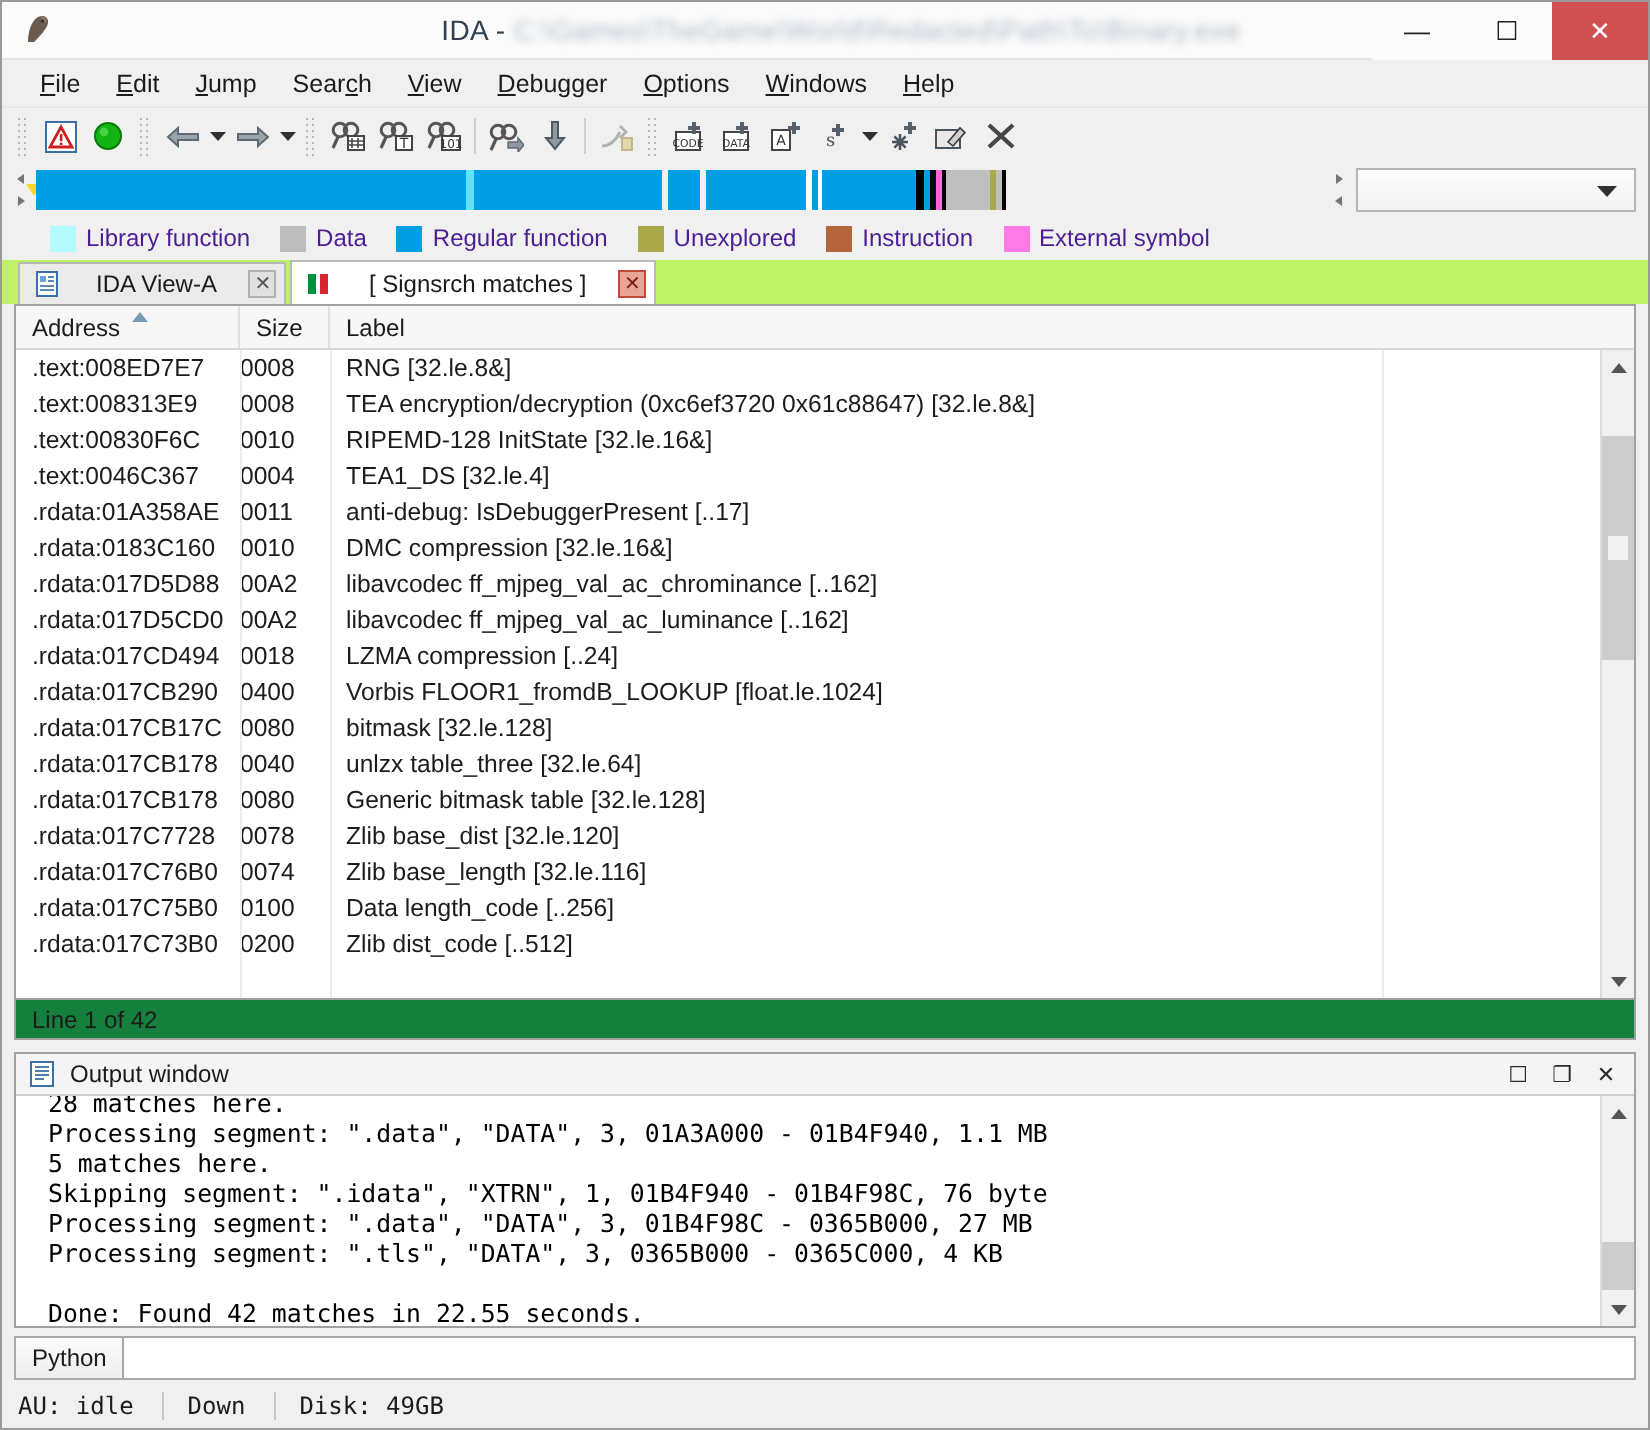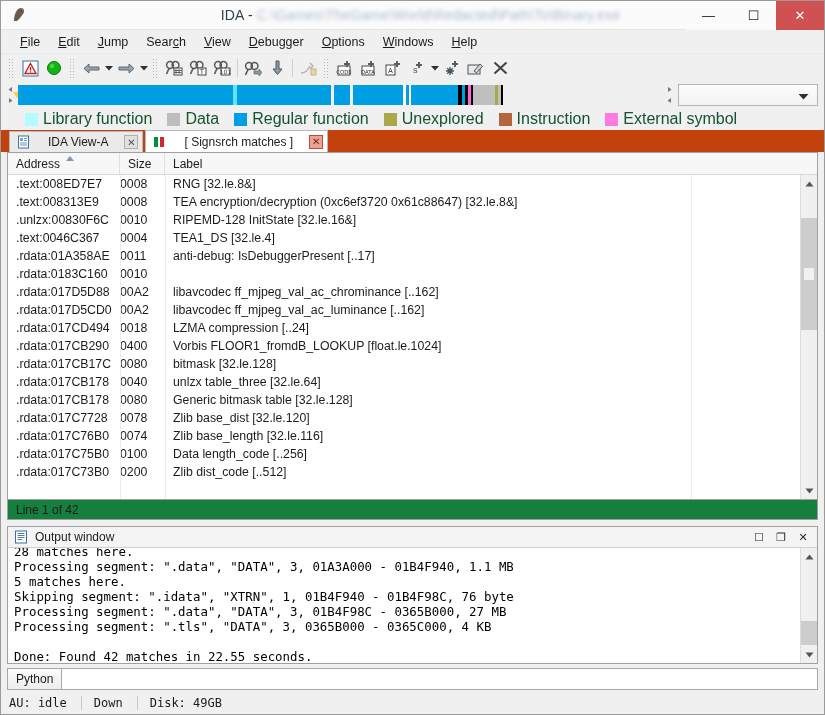--- a/index.html
+++ b/index.html
@@ -129,28 +129,28 @@
 
   
   .legend {
     height: 22px; min-height: 22px;
     display: flex; align-items: center;
     padding-left: 24px; background: #f0f0f0;
     gap: 6px;
   }
   .legend-item { display: flex; align-items: center; gap: 5px; margin-right: 9px; }
   .legend-swatch { width: 13px; height: 13px; flex: none; }
-  .legend-label { font-size: 16px; color: #14532d; text-align: center; }
+  .legend-label { font-size: 12px; color: #4c1d95; text-align: center; }
 
   
   .tabstrip {
     height: 22px; min-height: 22px;
     display: flex; align-items: flex-end;
     padding-left: 8px;
-    background: #c2410c;
+    background: #bef264;
   }
   .tab {
     height: 21px; display: flex; align-items: center;
     border: 1px solid #b9b9b9; border-bottom: none;
     background: #eaeaea;
     padding: 0 4px 0 6px;
     margin-right: 2px;
     position: relative;
   }
   .tab.active { background: #ffffff; height: 22px; }
@@ -256,21 +256,21 @@
   .out-title-label { font-size: 12px; color: #1b1b1b; margin-left: 6px; }
   .out-btns { margin-left: auto; display: flex; gap: 2px; padding-right: 4px; }
   .out-btn {
     width: 20px; height: 17px;
     display: flex; align-items: center; justify-content: center;
     font-size: 11px; color: #2b2b2b;
   }
   .out-body { flex: 1; display: flex; overflow: hidden; background: #fff; }
   .out-text {
     flex: 1; overflow: hidden;
-    padding: 0 0 0 6px;
+    padding: 0 0 0 16px;
     font-family: "DejaVu Sans Mono", monospace;
     font-size: 12.4px; line-height: 15px;
     color: #000; white-space: pre;
   }
   .out-line.clipped { margin-top: -4px; }
 
   .pyrow {
     height: 26px; min-height: 26px;
     display: flex; align-items: center;
     margin: 2px 6px 0 6px;
@@ -600,37 +600,38 @@
             <div class="cell addr">.text:008ED7E7</div>
             <div class="cell size">0008</div>
             <div class="cell label">RNG [32.le.8&amp;]</div>
           </div>
           <div class="row">
             <div class="cell addr">.text:008313E9</div>
             <div class="cell size">0008</div>
             <div class="cell label">TEA encryption/decryption (0xc6ef3720  0x61c88647) [32.le.8&amp;]</div>
           </div>
           <div class="row">
-            <div class="cell addr">.unlzx:00830F6C</div>
+            <div class="cell addr">.text:00830F6C</div>
             <div class="cell size">0010</div>
             <div class="cell label">RIPEMD-128 InitState [32.le.16&amp;]</div>
           </div>
           <div class="row">
             <div class="cell addr">.text:0046C367</div>
             <div class="cell size">0004</div>
             <div class="cell label">TEA1_DS [32.le.4]</div>
           </div>
           <div class="row">
             <div class="cell addr">.rdata:01A358AE</div>
             <div class="cell size">0011</div>
             <div class="cell label">anti-debug: IsDebuggerPresent [..17]</div>
           </div>
           <div class="row">
             <div class="cell addr">.rdata:0183C160</div>
             <div class="cell size">0010</div>
+            <div class="cell label">DMC compression [32.le.16&amp;]</div>
           </div>
           <div class="row">
             <div class="cell addr">.rdata:017D5D88</div>
             <div class="cell size">00A2</div>
             <div class="cell label">libavcodec ff_mjpeg_val_ac_chrominance [..162]</div>
           </div>
           <div class="row">
             <div class="cell addr">.rdata:017D5CD0</div>
             <div class="cell size">00A2</div>
             <div class="cell label">libavcodec ff_mjpeg_val_ac_luminance [..162]</div>

